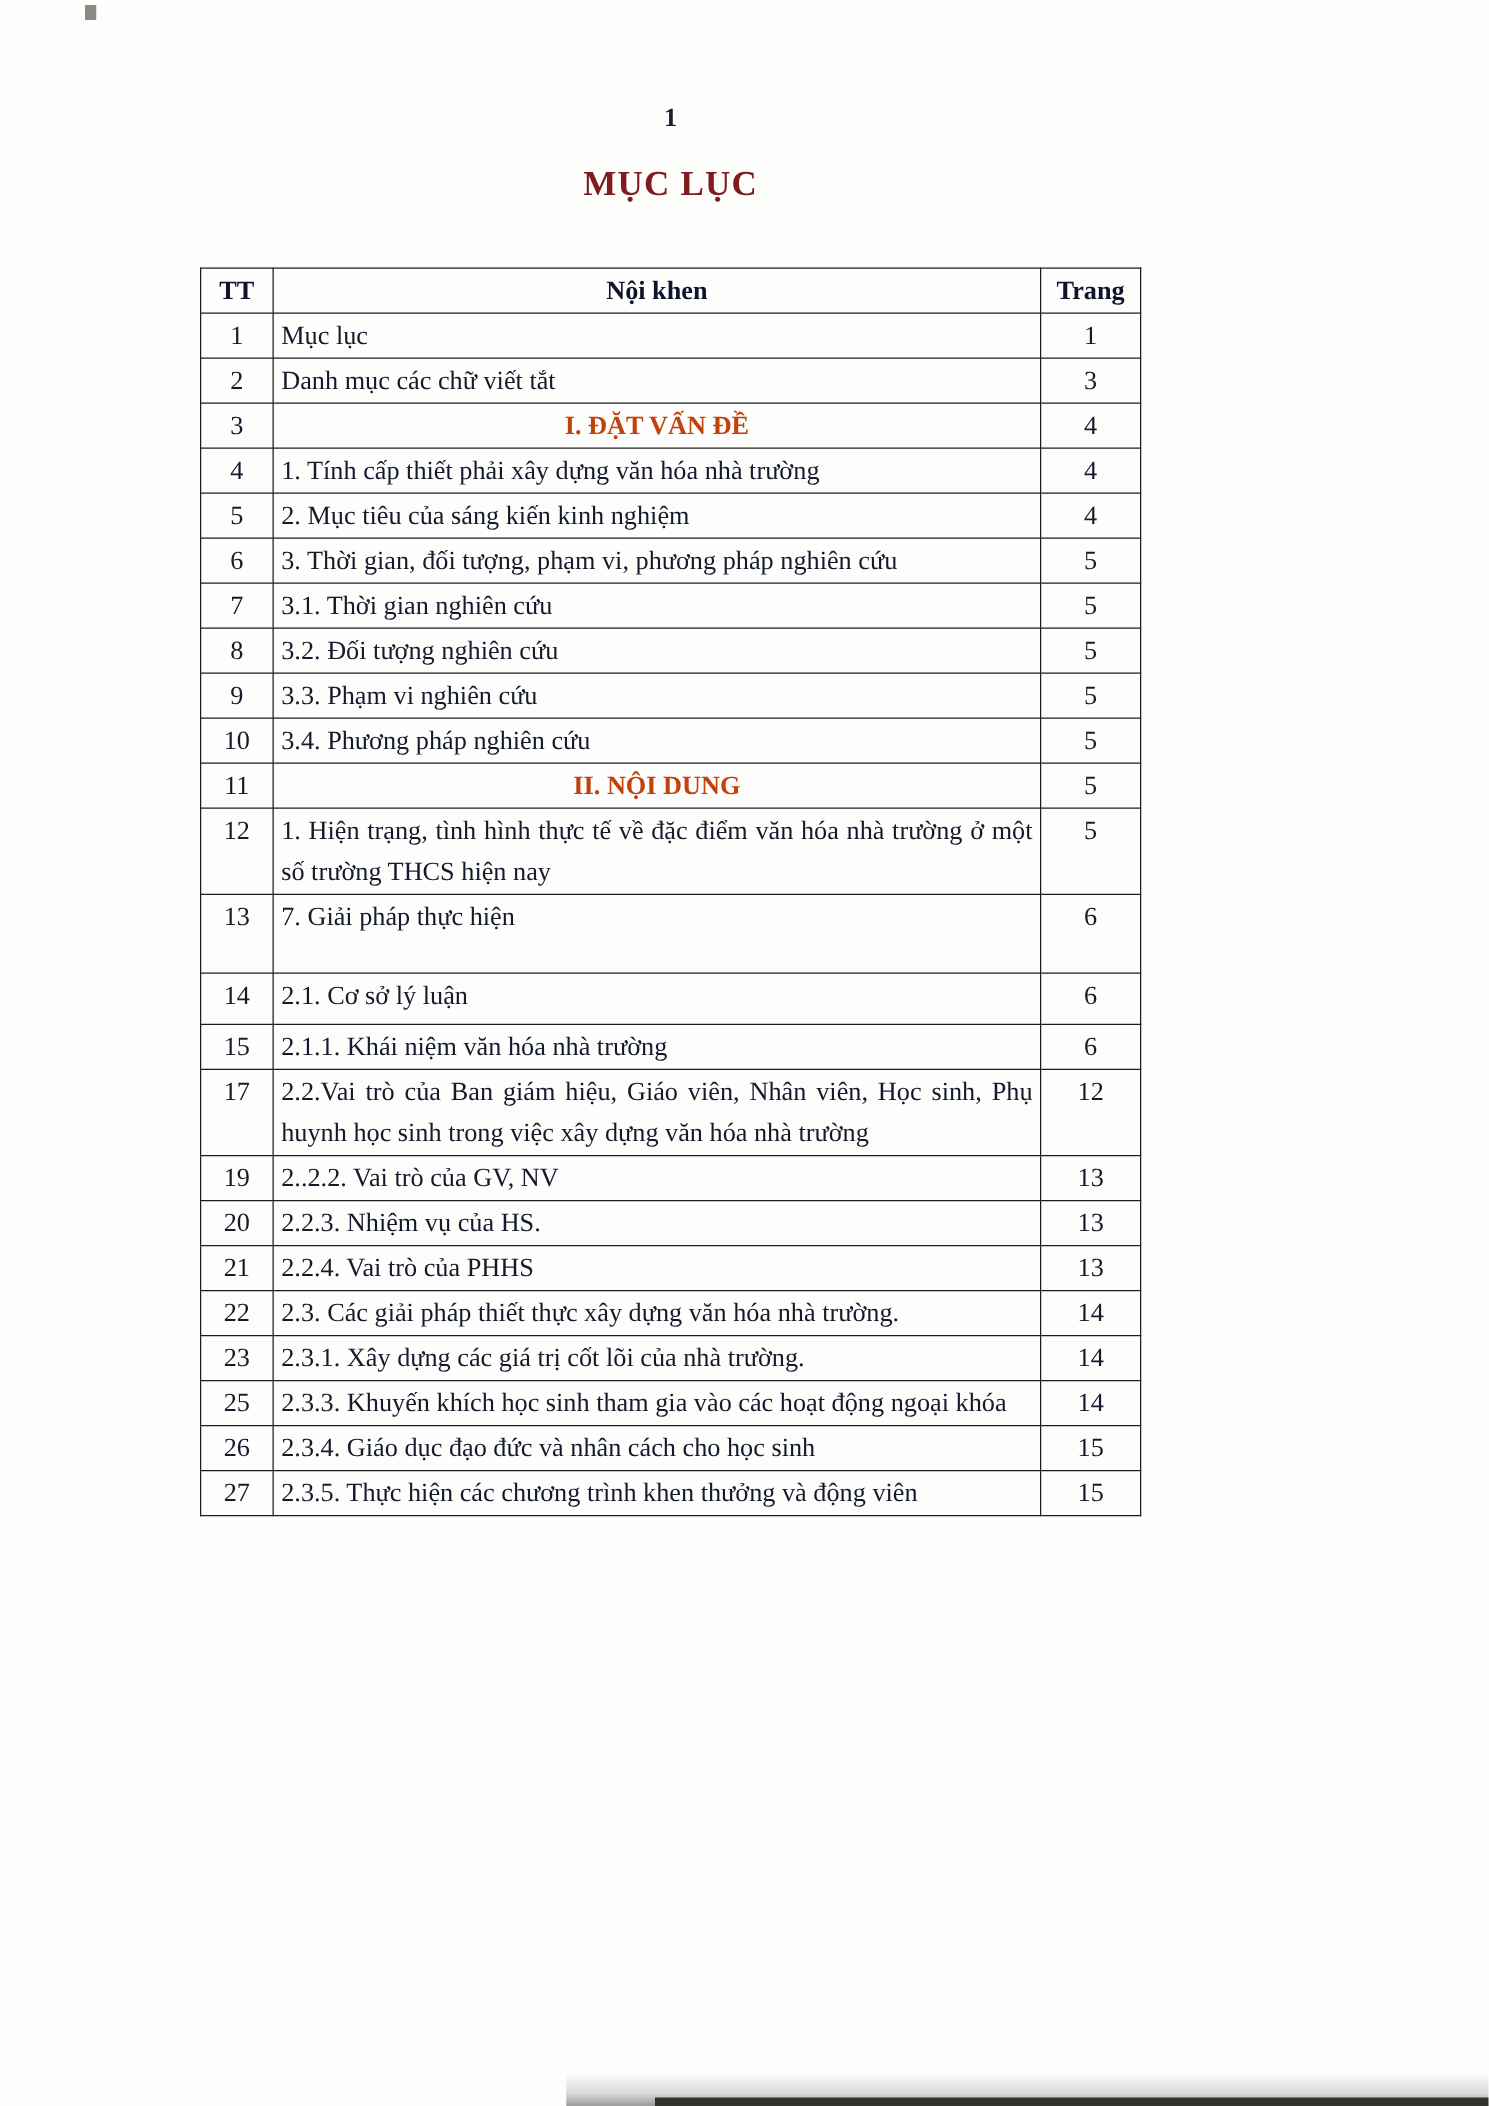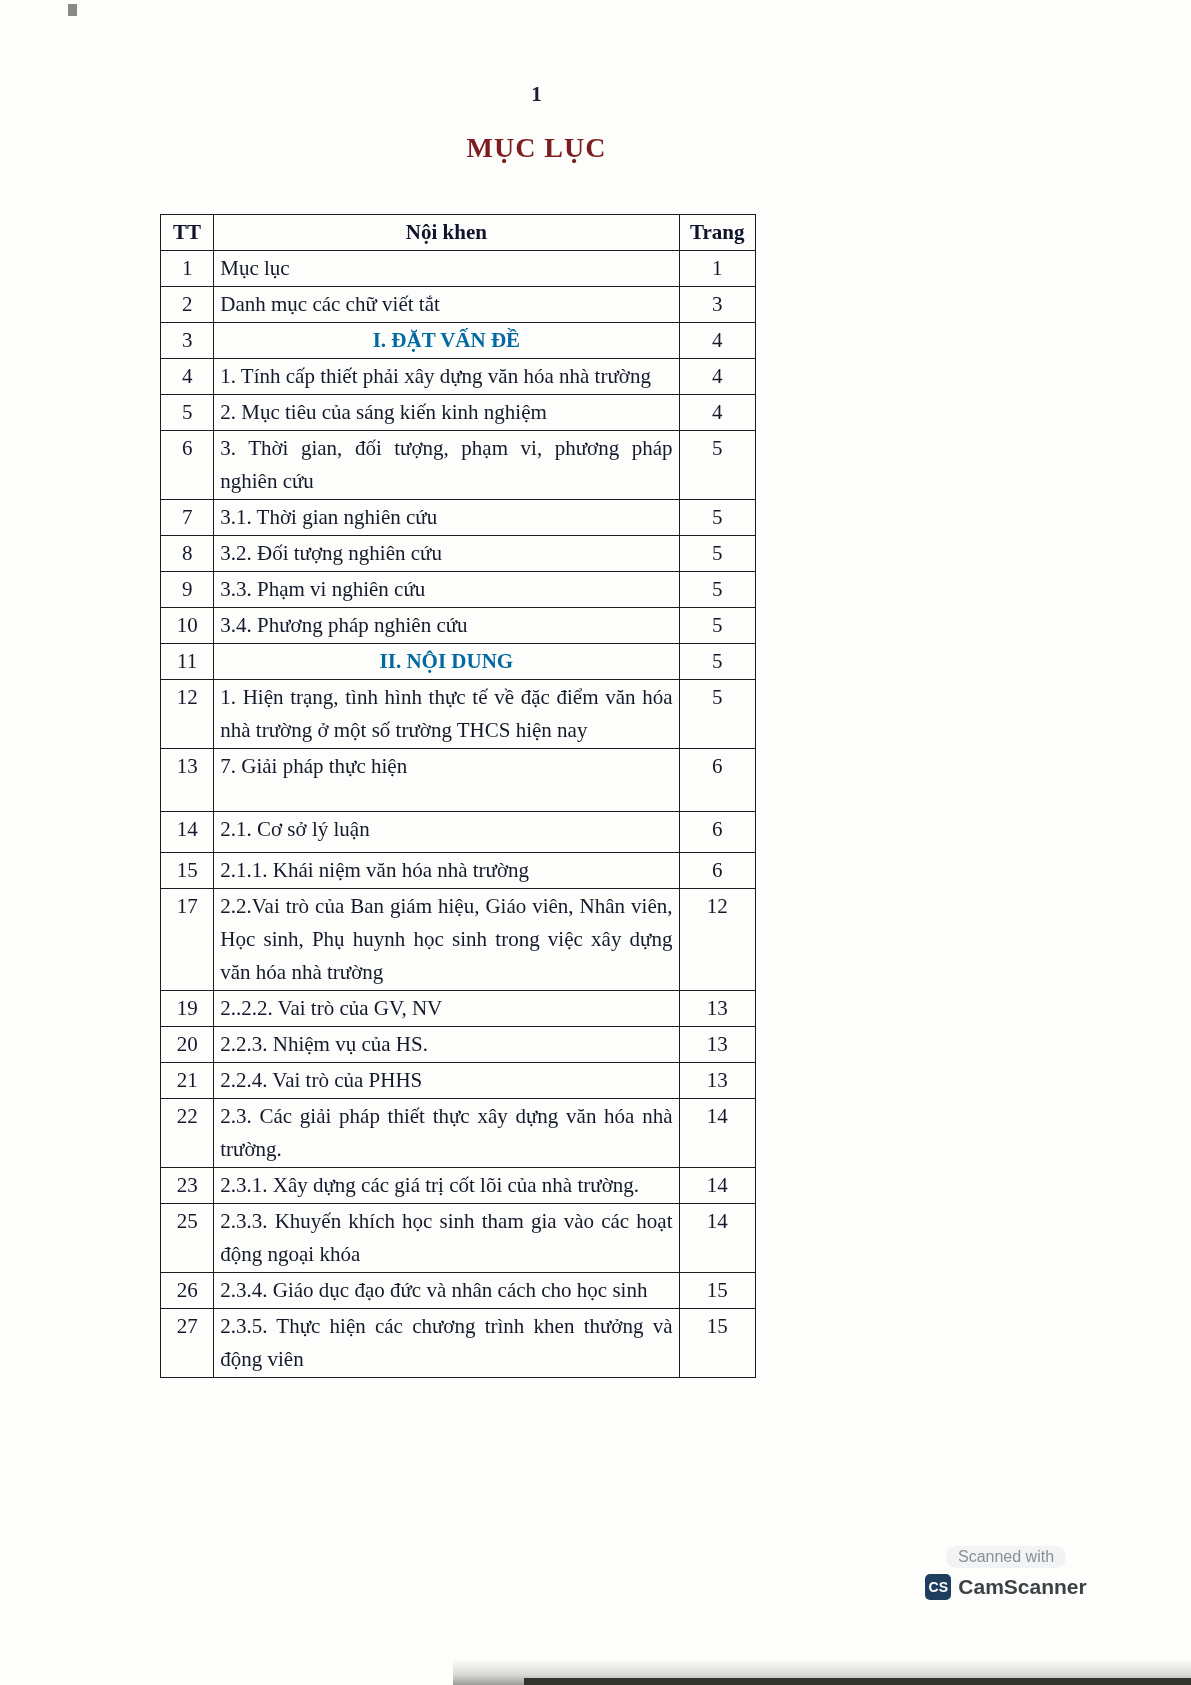--- a/index.html
+++ b/index.html
@@ -36,21 +36,21 @@
     font-size: 28px;
     font-weight: bold;
     letter-spacing: 1px;
     color: #7e1d20;
   }
 
   .toc-table {
     position: absolute;
     top: 214px;
     left: 160px;
-    width: 596px;
+    width: 753px;
     border-collapse: collapse;
     font-size: 21px;
     color: #141a2b;
     border-radius: 30px;
   }
   .toc-table th, .toc-table td {
     border: 1.6px solid #1c1c1c;
     vertical-align: top;
     line-height: 33px;
     padding: 1px 6px;
@@ -65,21 +65,21 @@
   .col-body { width: 615px; }
   .col-page { width: 80px; }
 
   .cell-tt   { text-align: center; }
   .cell-page { text-align: center; }
   .cell-content { text-align: justify; padding-left: 10px; padding-right: 10px; }
 
   .section-row .cell-content {
     text-align: center;
     font-weight: bold;
-    color: #0369a1;
+    color: #c2410c;
   }
 
   
   .toc-table tbody tr:nth-child(13) td { padding-bottom: 28px; }
   .toc-table tbody tr:nth-child(14) td { padding-bottom: 6px; }
 
   
   .cs-badge {
     position: absolute;
     right: 100px;
@@ -290,24 +290,17 @@
           <td class="cell-page">15</td>
         </tr>
         <tr>
           <td class="cell-tt">27</td>
           <td class="cell-content">2.3.5. Thực hiện các chương trình khen thưởng và động viên</td>
           <td class="cell-page">15</td>
         </tr>
       </tbody>
   </table>
 
-  <div class="cs-badge">
-    <span class="scanned-with">Scanned with</span>
-    <div class="brand-row">
-      <span class="cs-logo">CS</span>
-      <span class="cs-brand">CamScanner</span>
-    </div>
-  </div>
 
   <div class="artifact-bottom-shadow"></div>
   <div class="artifact-bottom-bar"></div>
 
 </div>
 
 </body></html>

